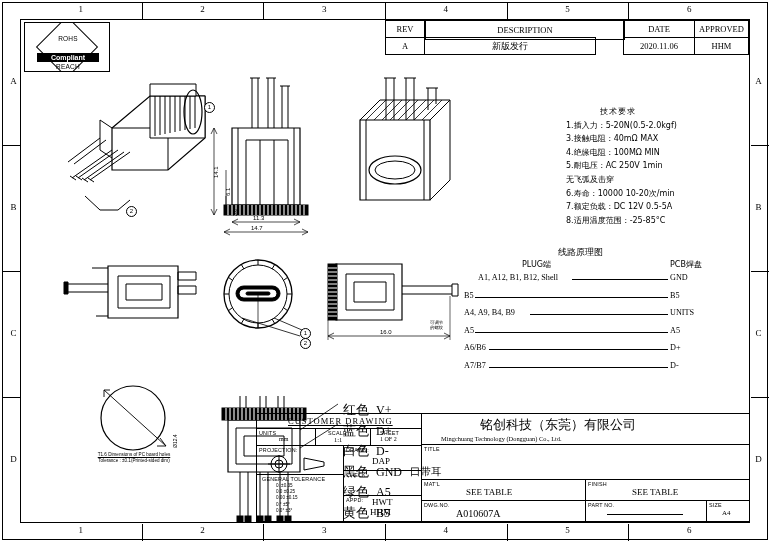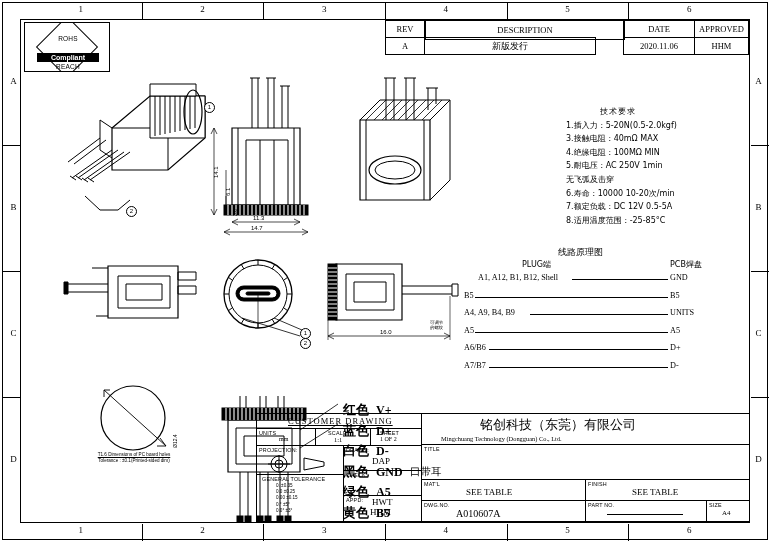--- a/index.html
+++ b/index.html
@@ -40,21 +40,21 @@
 
   
   .wire{position:absolute;left:462px;top:246px;width:300px;height:130px;font-size:8px;
         font-family:"Liberation Serif",serif;}
   .wire .hdr{position:absolute;font-family:"DejaVu Sans",sans-serif;font-size:8px;}
   .wire .lbl{position:absolute;font-size:8.2px;white-space:nowrap;}
   .wire .wl{position:absolute;height:1px;background:#000;}
 
   
   .legend{position:absolute;left:343px;top:400px;font-size:13px;line-height:19.5px;
-          font-family:"DejaVu Sans",sans-serif;font-weight:bold;}
+          font-family:"DejaVu Sans",sans-serif;}
   .legend span.v{font-family:"Liberation Serif",serif;font-size:12px;padding-left:7px;}
 
   
   .tb{position:absolute;left:256px;top:413px;width:494px;height:109px;}
   .tb .c{position:absolute;border:1px solid #000;box-sizing:border-box;}
   .tb .k{position:absolute;font-size:5.4px;font-family:"Liberation Sans",sans-serif;
          letter-spacing:.2px;white-space:nowrap;}
   .tb .v{position:absolute;font-size:9px;font-family:"Liberation Serif",serif;white-space:nowrap;}
   .tb .big{font-size:10px;}
   .cust{position:absolute;font-size:8.5px;font-family:"Liberation Serif",serif;

